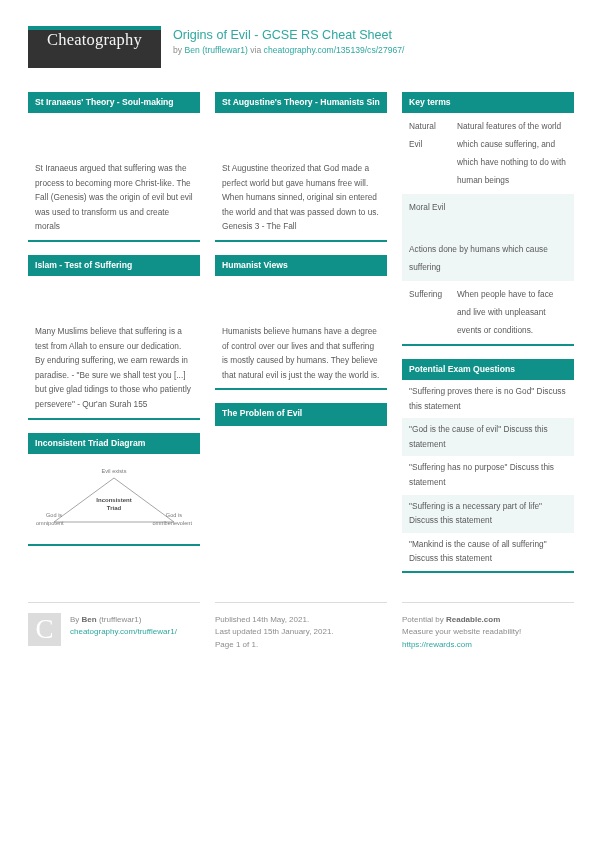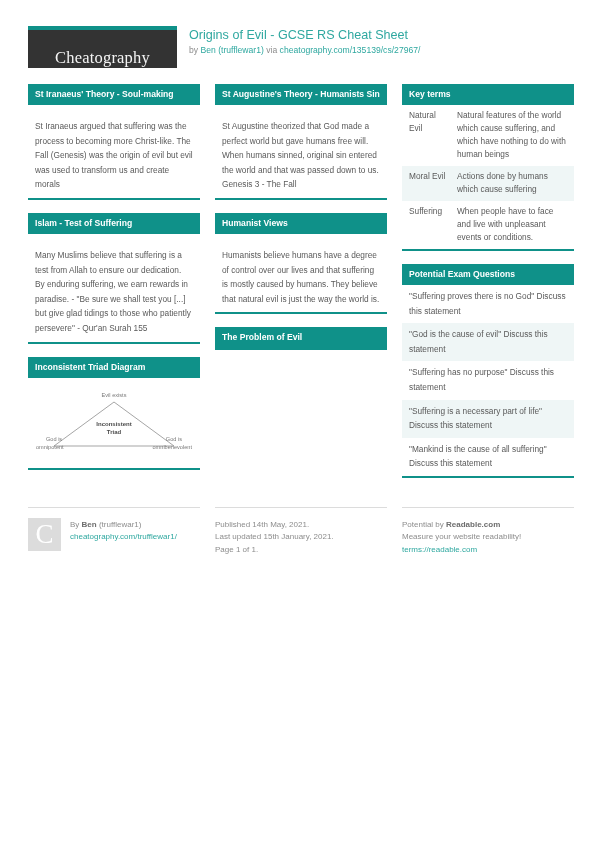--- a/index.html
+++ b/index.html
@@ -23,27 +23,27 @@
     background: #fff;
   }
 
   
   .header {
     display: flex;
     align-items: flex-start;
     padding: 26px 28px 0 28px;
   }
   .logo-box {
-    width: 149px;
+    width: 133px;
     height: 42px;
     background: #333333;
     border-top: 4px solid #0f9189;
     box-sizing: border-box;
     display: flex;
-    align-items: flex-end;
+    align-items: flex-start;
     justify-content: center;
     flex: 0 0 auto;
   }
   .logo-text {
     color: #f4f4f4;
     font-family: "Liberation Serif", serif;
     font-size: 16.5px;
     letter-spacing: .2px;
   }
   .title-block {
@@ -84,40 +84,42 @@
     border-bottom: 2.5px solid #0f9189;
     background: #fff;
   }
   .card-head {
     background: #0f9189;
     color: #ffffff;
     font-size: 8.6px;
     font-weight: bold;
     padding: 5px 7px 5px 7px;
     line-height: 11px;
+    margin-top: 8px;
   }
   .card-body {
     font-size: 8.3px;
     line-height: 14.6px;
     color: #5a5a5a;
     padding: 14px 7px 6px 7px;
+    margin-top: 34px;
   }
 
   
   .rows { }
   .row {
     display: flex;
     font-size: 8.3px;
-    line-height: 13px;
+    line-height: 18px;
     color: #5a5a5a;
     padding: 4px 7px 5px 7px;
     box-sizing: border-box;
   }
   .row.odd  { background: #ffffff; }
-  .row.even { background: #eff6f6; }
+  .row.even { background: #eff6f6; flex-direction: column; }
   .row .term {
     flex: 0 0 42px;
     padding-right: 6px;
   }
   .row .def { flex: 1 1 auto; }
   .qrow {
     font-size: 8.3px;
     line-height: 14.6px;
     color: #5a5a5a;
     padding: 4px 7px 5px 7px;
@@ -280,19 +282,19 @@
         <div>Published 14th May, 2021.</div>
         <div>Last updated 15th January, 2021.</div>
         <div>Page 1 of 1.</div>
       </div>
     </div>
 
     <div class="fcol">
       <div class="ftext">
         <div><span>Potential by </span><b>Readable.com</b></div>
         <div>Measure your website readability!</div>
-        <div><a class="link" href="#">terms://readable.com</a></div>
+        <div><a class="link" href="#">https://rewards.com</a></div>
       </div>
     </div>
 
   </div>
 
 </div>
 
 </body></html>

